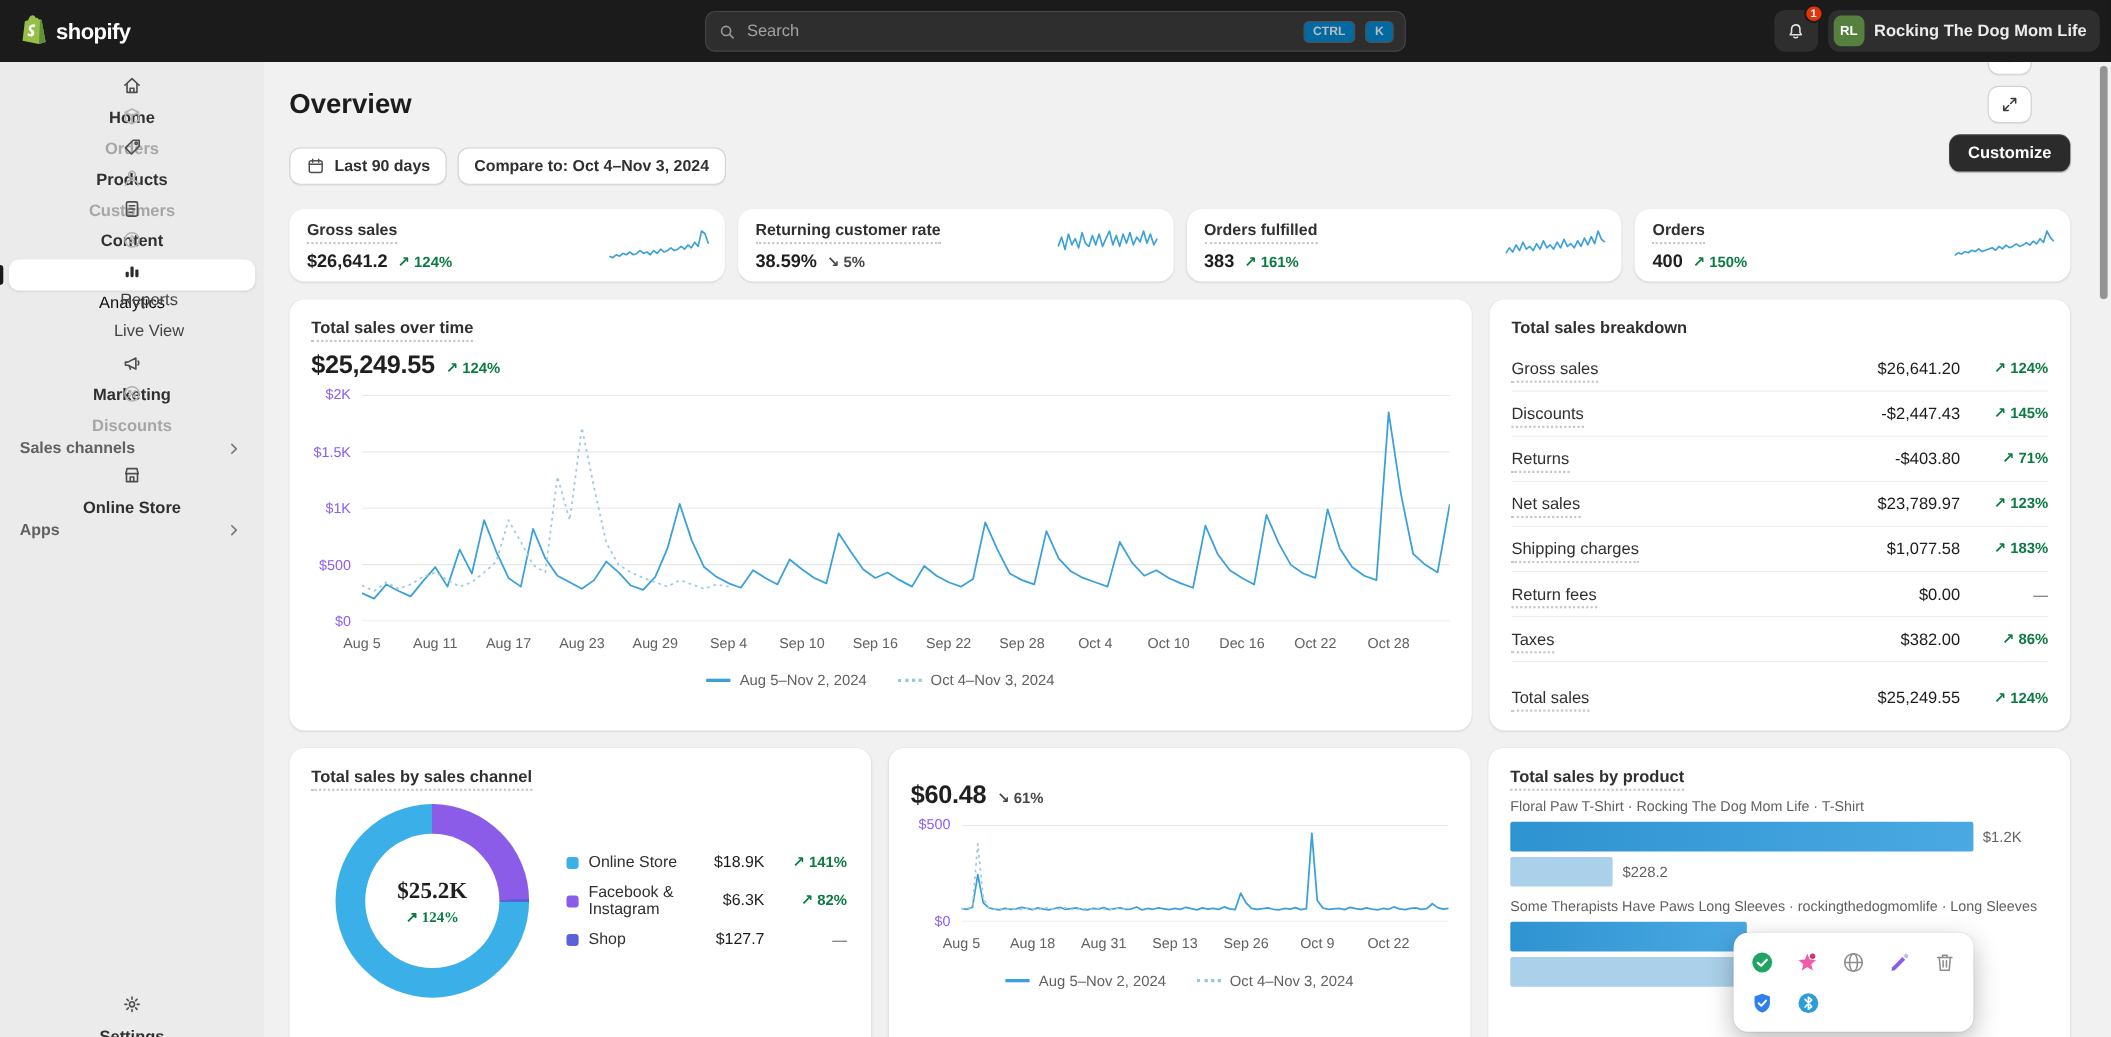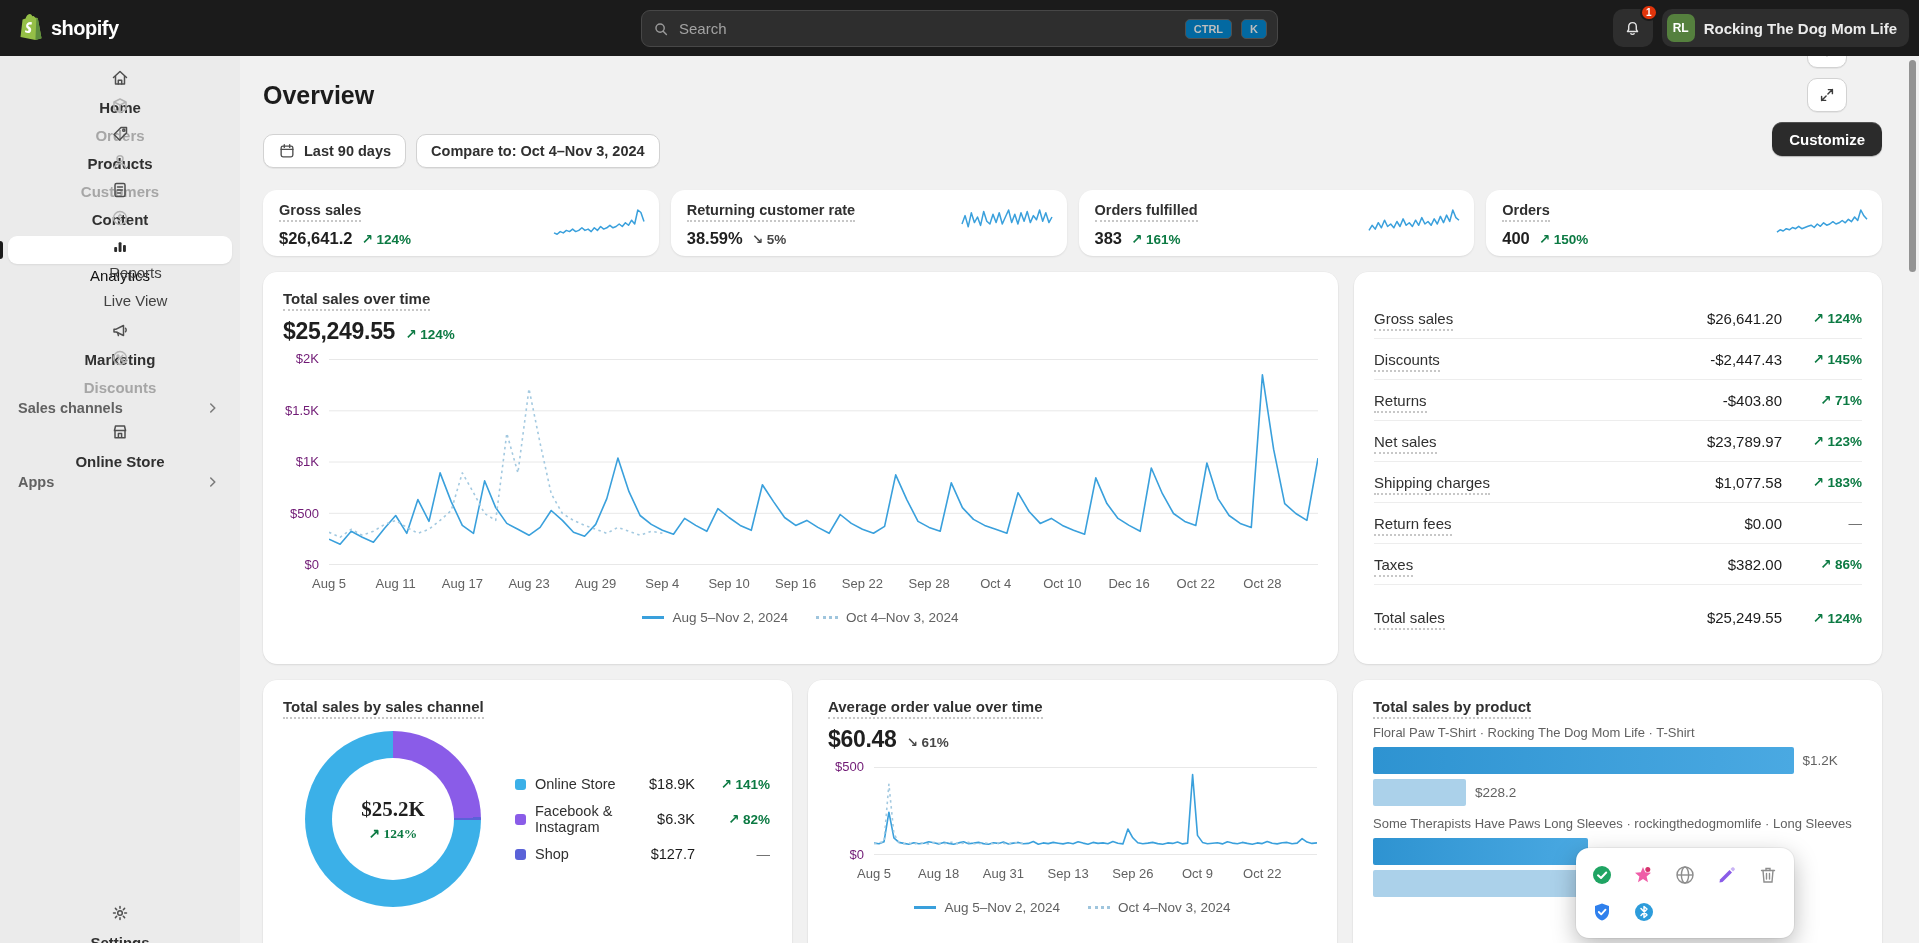--- a/index.html
+++ b/index.html
@@ -77,21 +77,21 @@
   .row2 .card { height:392px; }
   .row3 { display:grid; grid-template-columns:1fr 1fr 1fr; gap:16px; margin-top:16px; }
   .row3 .card { height:290px; }
 
   .big-stat { margin-top:11px; display:flex; align-items:baseline; gap:10px; }
   .big-value { font-size:23px; font-weight:700; letter-spacing:-0.3px; }
 
   
   .linechart-mount { display:flex; margin-top:14px; }
   .lc-y { position:relative; width:46px; flex:none; }
-  .lc-ylabel { position:absolute; right:10px; font-size:13px; color:#701a75; }
+  .lc-ylabel { position:absolute; right:10px; font-size:13px; color:#8b5cf6; }
   .lc-plot { position:relative; flex:1; }
   .lc-x { position:relative; height:24px; margin-top:7px; }
   .lc-xlabel { position:absolute; transform:translateX(-50%); font-size:13px; color:#616161; white-space:nowrap; }
   .legend { display:flex; justify-content:center; gap:28px; margin-top:10px; }
   .legend-item { display:flex; align-items:center; gap:8px; font-size:13.5px; color:#616161; }
   .swatch { width:22px; height:0; border-top:3px solid #3aa0dc; }
   .swatch.dotted { border-top:3px dotted #9fc5dd; }
 
   
   #breakdown-rows { margin-top:8px; }
@@ -425,20 +425,21 @@
               <span class="legend-label" data-interactable="false">Aug 5–Nov 2, 2024</span>
             </span>
             <span class="legend-item" data-interactable="true">
               <span class="swatch dotted" data-interactable="false"></span>
               <span class="legend-label" data-interactable="false">Oct 4–Nov 3, 2024</span>
             </span>
           </div>
       </section>
 
       <section class="card" data-interactable="false">
+        <div class="card-title" data-interactable="false"><span data-interactable="false" style="border:none">Total sales breakdown</span></div>
         <div id="breakdown-rows" data-interactable="false">
             <div class="b-row" data-interactable="true">
               <span class="b-label" data-interactable="false"><span class="dotted-u" data-interactable="false">Gross sales</span></span>
               <span class="b-value" data-interactable="false">$26,641.20</span>
               <span class="b-change change up" data-interactable="false">↗ 124%</span>
             </div>
             <div class="b-row" data-interactable="true">
               <span class="b-label" data-interactable="false"><span class="dotted-u" data-interactable="false">Discounts</span></span>
               <span class="b-value" data-interactable="false">-$2,447.43</span>
               <span class="b-change change up" data-interactable="false">↗ 145%</span>
@@ -505,21 +506,20 @@
                 <span class="cl-swatch" data-interactable="false" style="background: rgb(90, 98, 216);"></span>
                 <span class="cl-label" data-interactable="false">Shop</span>
                 <span class="cl-value" data-interactable="false">$127.7</span>
                 <span class="cl-change change none" data-interactable="false">—</span>
               </div>
             </div>
           </div>
       </section>
 
       <section class="card" data-interactable="false">
-        <div class="card-title" data-interactable="true"><span data-interactable="false">Average order value over time</span></div>
         <div class="big-stat" data-interactable="false">
           <span class="big-value" data-interactable="false">$60.48</span>
           <span class="change down" id="aov-change" data-interactable="false">↘ 61%</span>
         </div>
         <div id="aov-chart" class="linechart-mount" data-interactable="false">
             <div class="lc-y" data-interactable="false" style="height: 88px;">
               <span class="lc-ylabel" data-interactable="false" style="top: -8px;">$500</span>
               <span class="lc-ylabel" data-interactable="false" style="top: 80px;">$0</span>
             </div>
             <div class="lc-plot" data-interactable="false">

